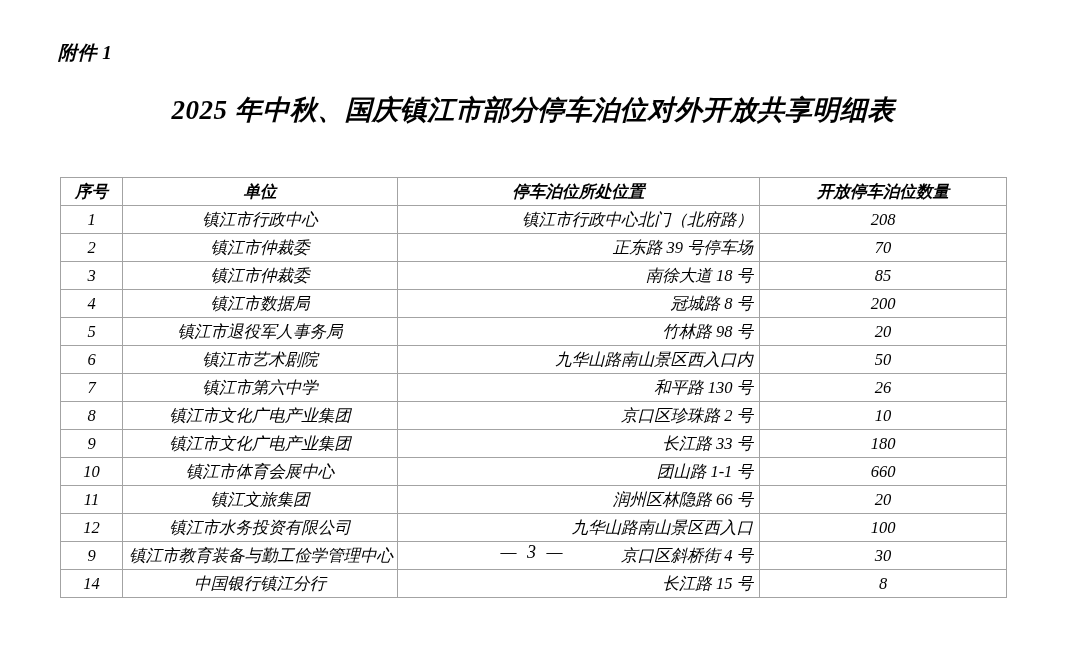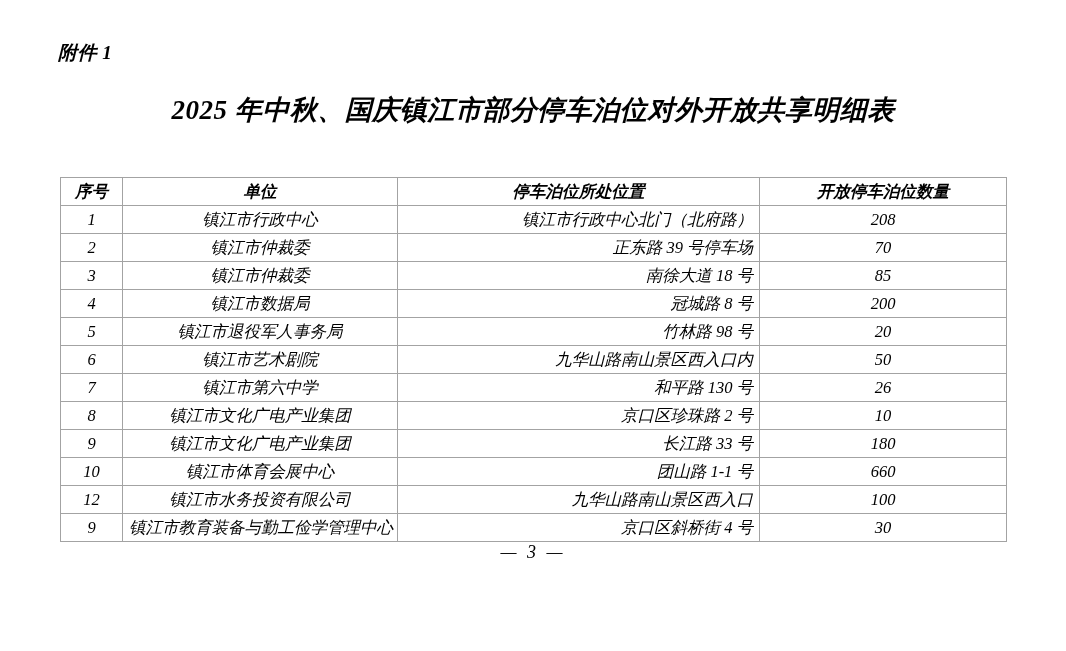--- a/index.html
+++ b/index.html
@@ -169,30 +169,42 @@
           <td class="loc">长江路 33 号</td>
           <td class="cnt">180</td>
         </tr>
         <tr>
           <td class="idx">10</td>
           <td class="unit">镇江市体育会展中心</td>
           <td class="loc">团山路 1-1 号</td>
           <td class="cnt">660</td>
         </tr>
         <tr>
+          <td class="idx">11</td>
+          <td class="unit">镇江文旅集团</td>
+          <td class="loc">润州区林隐路 66 号</td>
+          <td class="cnt">20</td>
+        </tr>
+        <tr>
           <td class="idx">12</td>
           <td class="unit">镇江市水务投资有限公司</td>
           <td class="loc">九华山路南山景区西入口</td>
           <td class="cnt">100</td>
         </tr>
         <tr>
           <td class="idx">9</td>
           <td class="unit">镇江市教育装备与勤工俭学管理中心</td>
           <td class="loc">京口区斜桥街 4 号</td>
           <td class="cnt">30</td>
         </tr>
+        <tr>
+          <td class="idx">14</td>
+          <td class="unit">中国银行镇江分行</td>
+          <td class="loc">长江路 15 号</td>
+          <td class="cnt">8</td>
+        </tr>
       </tbody>
     </table>
   </div>
 
   <div class="page-number">— 3 —</div>
 
 </div>
 
 </body></html>

